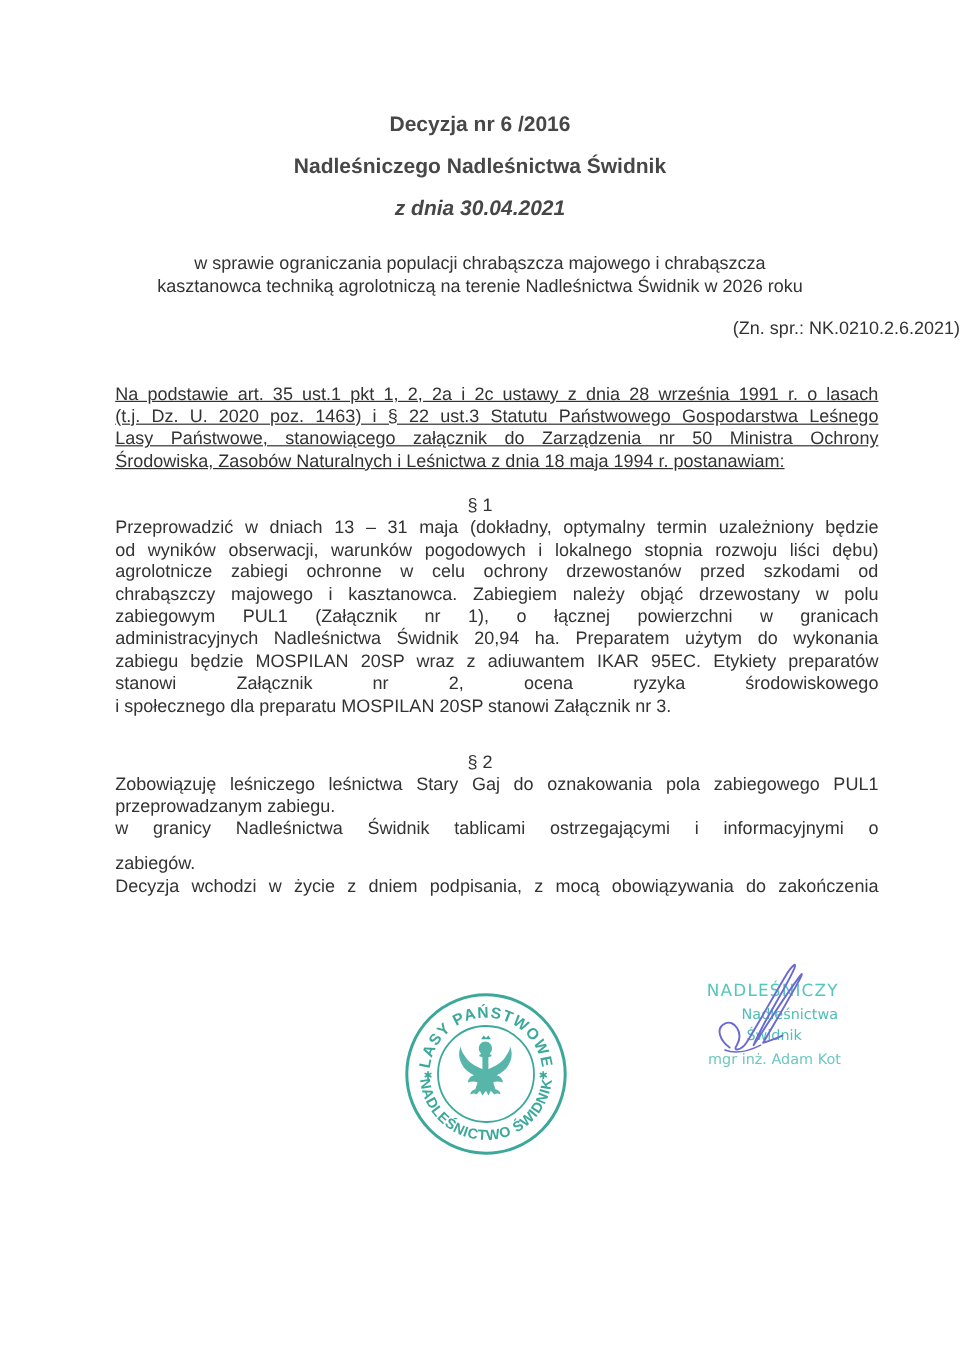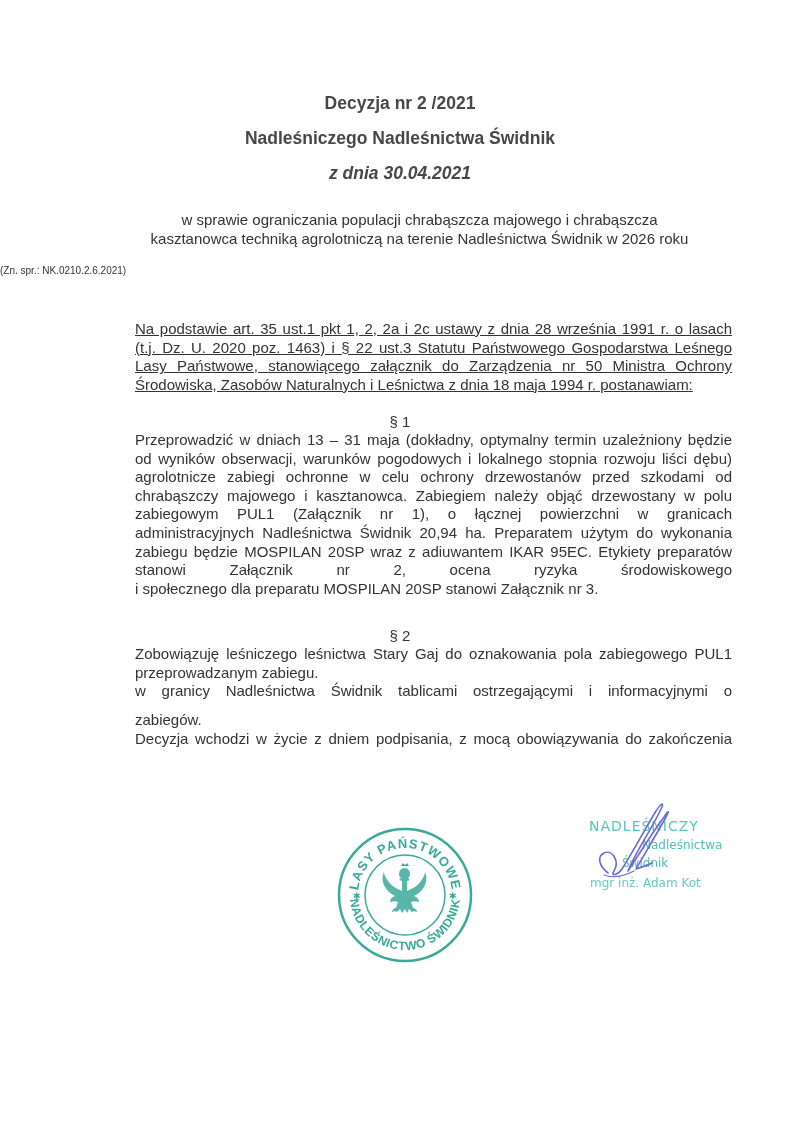--- a/index.html
+++ b/index.html
@@ -6,47 +6,47 @@
   body { width: 800px; height: 1132px; position: relative; overflow: hidden;
          font-family: "Liberation Sans", sans-serif; color: #2e2e2e; }
   .page { position: absolute; left: 0; top: 0; width: 800px; height: 1132px; }
   .title { position: absolute; left: 0; width: 800px; text-align: center;
            font-weight: bold; font-size: 17.5px; color: #474747; }
   .t1 { top: 93px; }
   .t2 { top: 128px; }
   .t3 { top: 163px; font-style: italic; }
   .subject { position: absolute; left: 100px; width: 600px; top: 210px; text-align: center;
              font-size: 15px; line-height: 19px; color: #333; }
-  .ref { position: absolute; left: 0; width: 800px; top: 265px; text-align: left;
-         font-size: 10px; color: #333; }
+  .ref { position: absolute; left: 0; width: 800px; top: 265px; text-align: right;
+         font-size: 15px; color: #333; }
   .body { position: absolute; left: 96px; width: 636px; font-size: 15px; line-height: 18.6px;
           text-align: justify; color: #333; }
   .p-basis { top: 320px; text-decoration: underline; }
   .sec { position: absolute; left: 0; width: 800px; text-align: center; font-size: 15px; color: #333; }
   .sec1 { top: 413px; }
   .p1 { top: 431px; }
   .sec2 { top: 627px; }
   .p2 { top: 645px; }
   .p3 { top: 711px; }
-  .line { display: block; white-space: nowrap; margin-left: 39px; }
+  .line { display: block; white-space: nowrap; }
   .just { text-align: justify; text-align-last: justify; white-space: normal; }
   .stamp { position: absolute; left: 336px; top: 826px; width: 138px; height: 138px; }
   .sig { position: absolute; left: 560px; top: 795px; width: 160px; height: 100px; }
   .sig-text { position: absolute; color: #4dbfb6; font-family: "DejaVu Sans", sans-serif; white-space: nowrap; }
   .sig-t1 { left: 589px; top: 818px; font-size: 14px; letter-spacing: 1px; color: #55c6bd; }
-  .sig-t2 { left: 618px; top: 838px; font-size: 12px; margin-left: 24px; }
+  .sig-t2 { left: 618px; top: 838px; font-size: 12px; }
   .sig-t3 { left: 622px; top: 856px; font-size: 12px; }
   .sig-t4 { left: 590px; top: 876px; font-size: 12px; color: #6bc8c0; }
 </style>
 </head>
 <body>
 
 <div class="page">
 
-  <div class="title t1">Decyzja nr 2 /2021</div>
+  <div class="title t1">Decyzja nr 6 /2016</div>
   <div class="title t2">Nadleśniczego Nadleśnictwa Świdnik</div>
   <div class="title t3">z dnia 30.04.2021</div>
 
   <div class="subject">
     <span class="line">w sprawie ograniczania populacji chrabąszcza majowego i chrabąszcza</span>
     <span class="line">kasztanowca techniką agrolotniczą na terenie Nadleśnictwa Świdnik w 2026 roku</span>
   </div>
 
   <div class="ref">(Zn. spr.: NK.0210.2.6.2021)</div>
 

